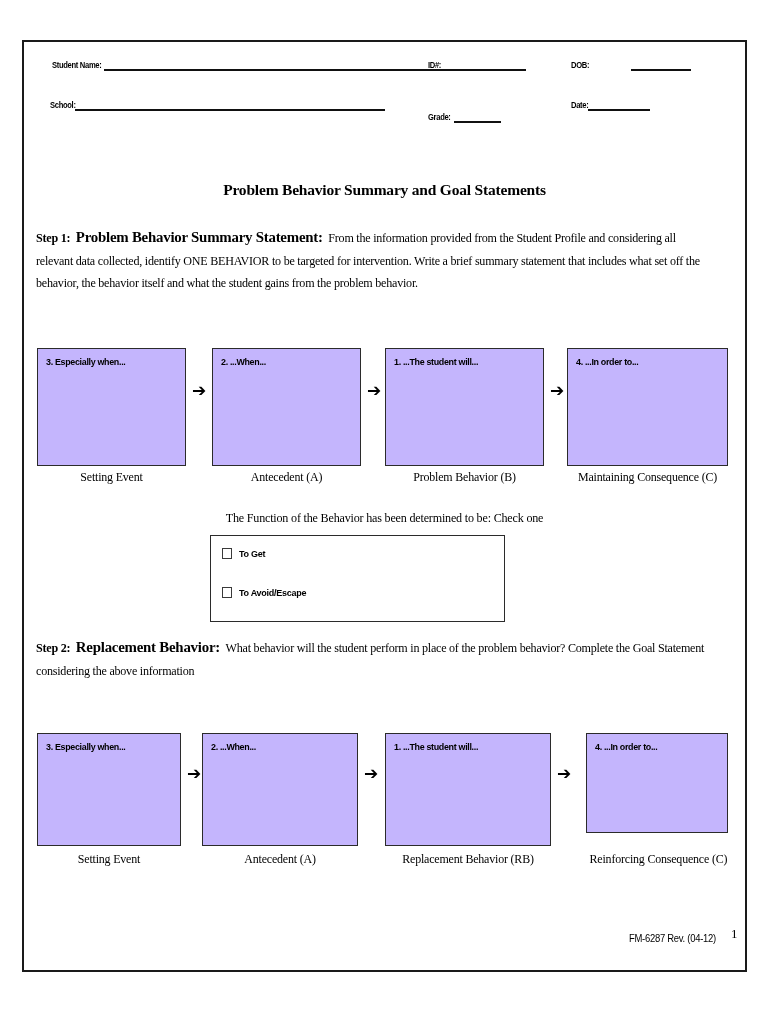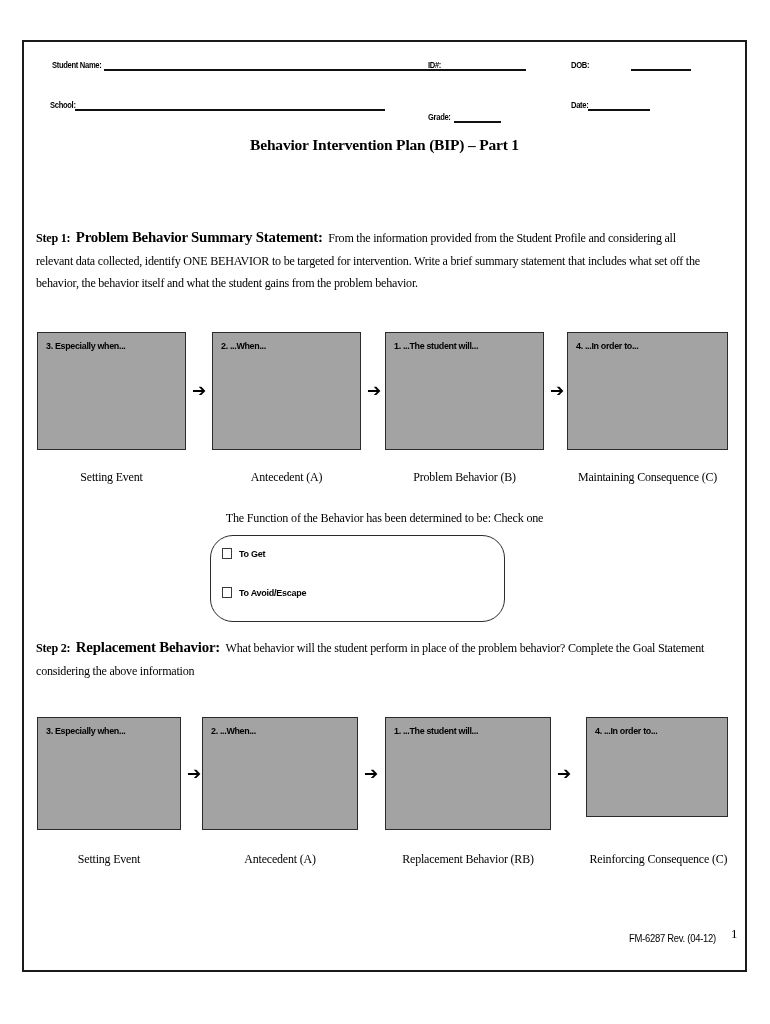--- a/index.html
+++ b/index.html
@@ -76,21 +76,22 @@
   .step-strong {
     font-weight: 700;
     font-size: 15.5px;
   }
 
   
   .flow-box {
     position: absolute;
     border: 1.6px solid #2b2b2b;
     box-sizing: border-box;
-    background: #a3a3a3;
+    background: #c4b5fd;
+    margin-top: 16px;
   }
   .flow-box .box-label {
     position: absolute;
     left: 8px;
     top: 7px;
     font-family: "Liberation Sans", sans-serif;
     font-size: 9.6px;
     font-weight: 700;
     letter-spacing: -0.35px;
     white-space: nowrap;
@@ -198,21 +199,21 @@
   <div class="field" style="left:404px; top:56px;margin-top:12px;">
     <span class="lbl">Grade:</span>
     <span class="rule" style="width:47px; margin-left:-2px;"></span>
   </div>
 
   <div class="field" style="left:547px; top:56px;text-align:right;">
     <span class="lbl">Date:</span>
     <span class="rule" style="width:62px; margin-left:-5px;"></span>
   </div>
 
-  <div class="doc-title" style="top:94px;">Behavior Intervention Plan (BIP) – Part 1</div>
+  <div class="doc-title" style="top:139px;">Problem Behavior Summary and Goal Statements</div>
 
   <div class="step-block" style="left:12px; top:184px; width:704px;">
     <span class="step-lead">Step 1:</span>
     <span>&nbsp;</span><span class="step-strong">Problem Behavior Summary Statement:</span>
     <span>&nbsp;</span><span>From the information provided from the Student Profile and considering all relevant data collected, identify ONE BEHAVIOR to be targeted for intervention.  Write a brief summary statement that includes what set off the behavior, the behavior itself and what the student gains from the problem behavior.</span>
   </div>
 
   <div class="flow-box" style="left:13px; top:290px; width:149px; height:118px;">
     <span class="box-label">3. Especially when...</span>
   </div>
@@ -232,21 +233,21 @@
     <span class="box-label">4. ...In order to...</span>
   </div>
 
   <div class="caption" style="left:13px; top:428px; width:149px;">Setting Event</div>
   <div class="caption" style="left:188px; top:428px; width:149px;">Antecedent (A)</div>
   <div class="caption" style="left:361px; top:428px; width:159px;">Problem Behavior (B)</div>
   <div class="caption" style="left:543px; top:428px; width:161px;">Maintaining Consequence (C)</div>
 
   <div class="func-title" style="left:0; top:469px; width:100%;">The Function of the Behavior has been determined to be: Check one</div>
 
-  <div id="function-box" style="left:186px; top:493px; width:295px; height:87px;border-radius:23px;">
+  <div id="function-box" style="left:186px; top:493px; width:295px; height:87px;">
     <div class="check-row" style="left:11px; top:12px;">
       <span class="checkbox"></span>
       <span class="check-label">To Get</span>
     </div>
     <div class="check-row" style="left:11px; top:51px;">
       <span class="checkbox"></span>
       <span class="check-label">To Avoid/Escape</span>
     </div>
   </div>
 

